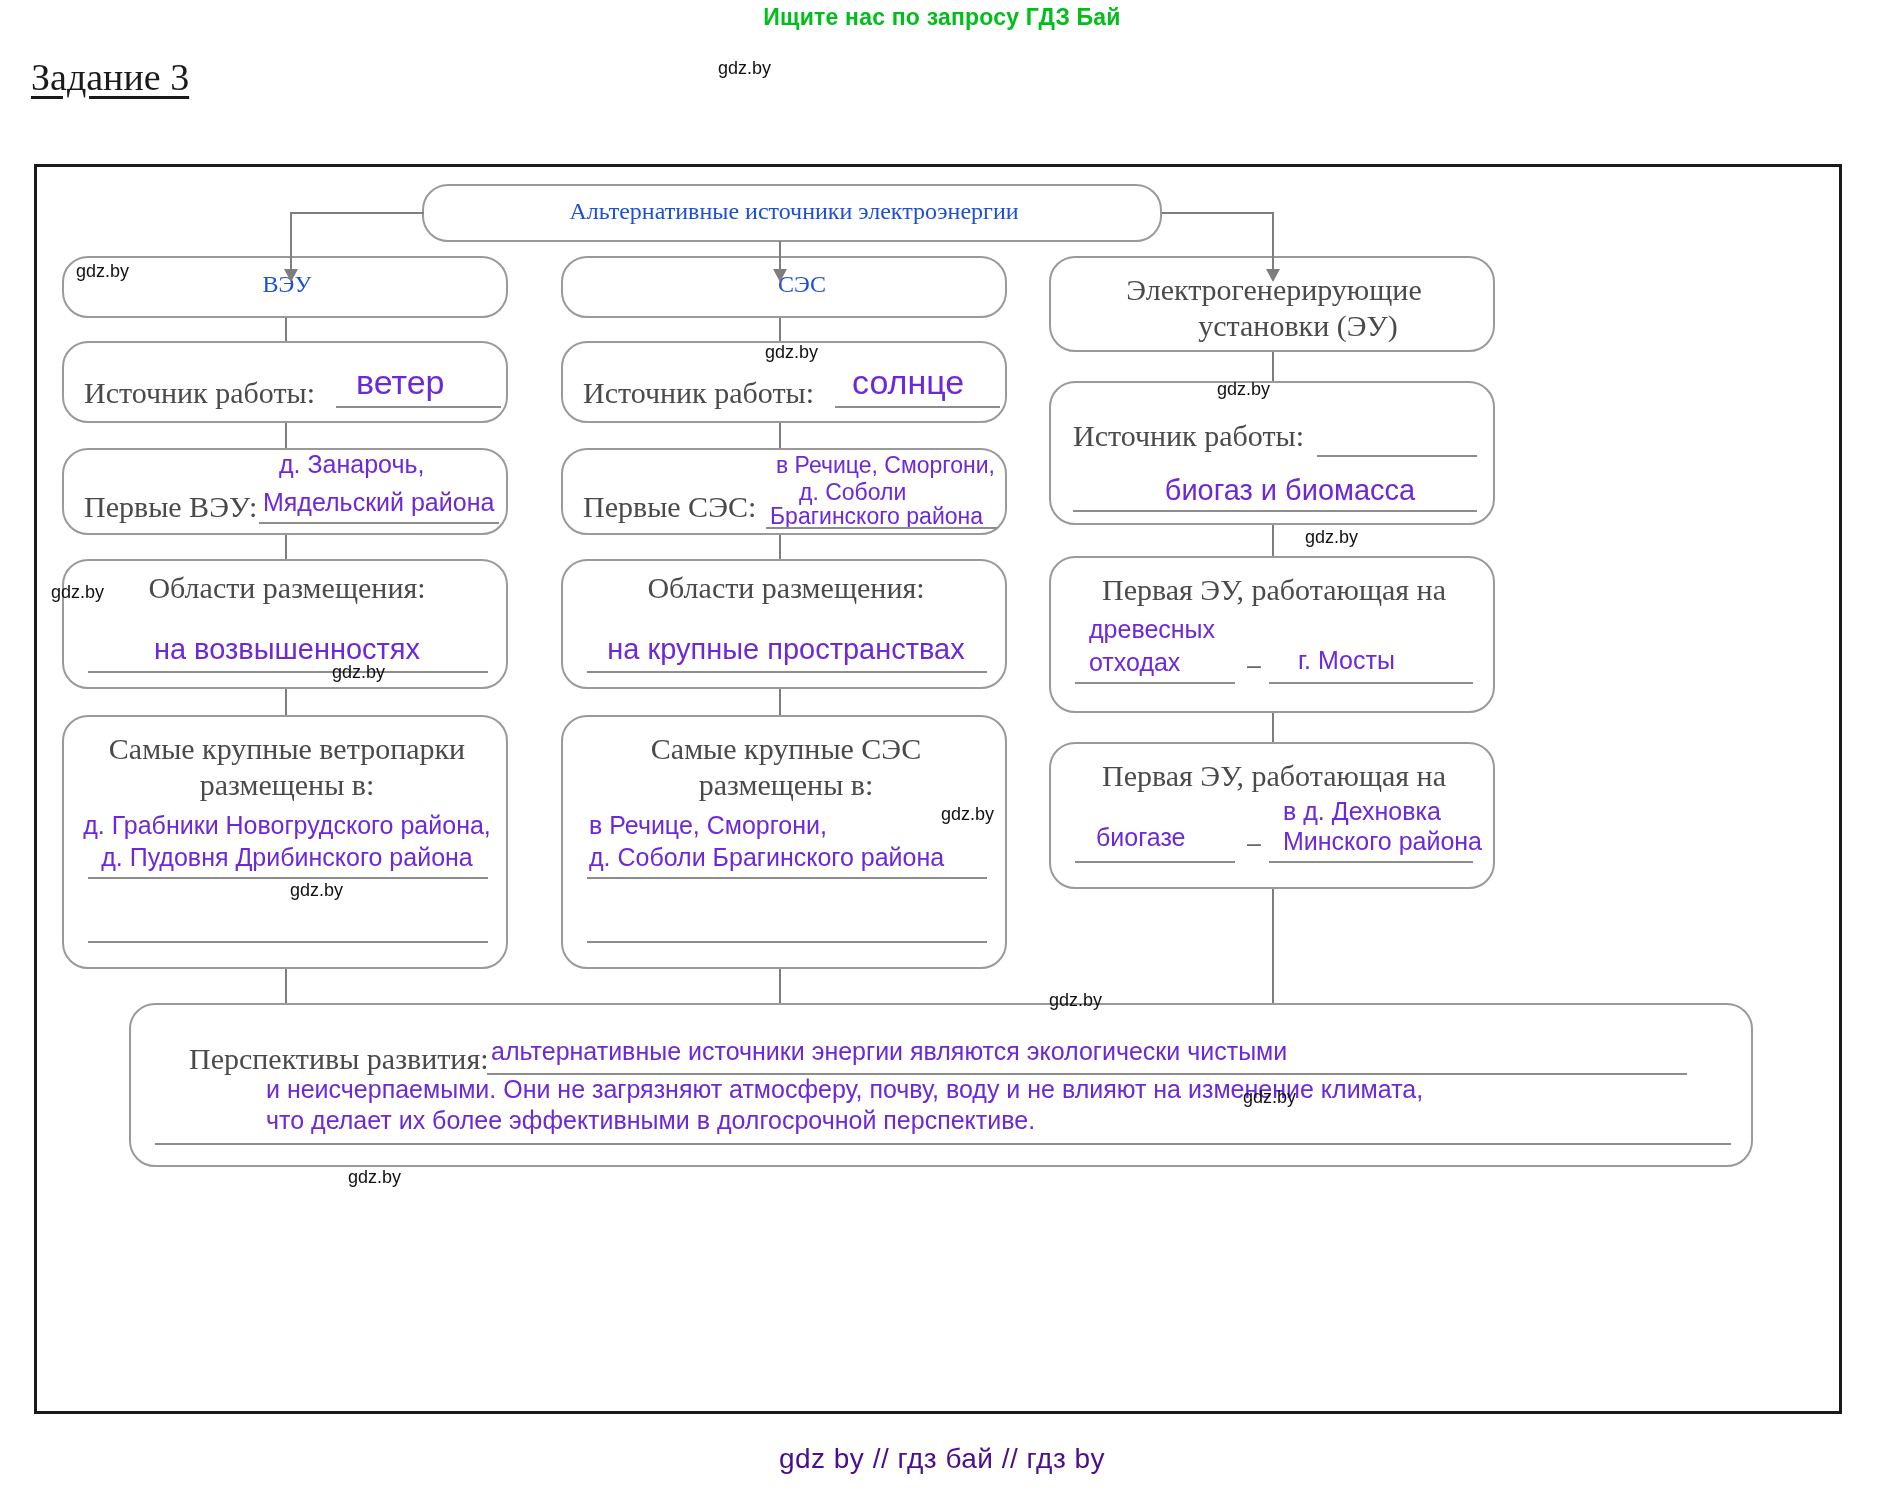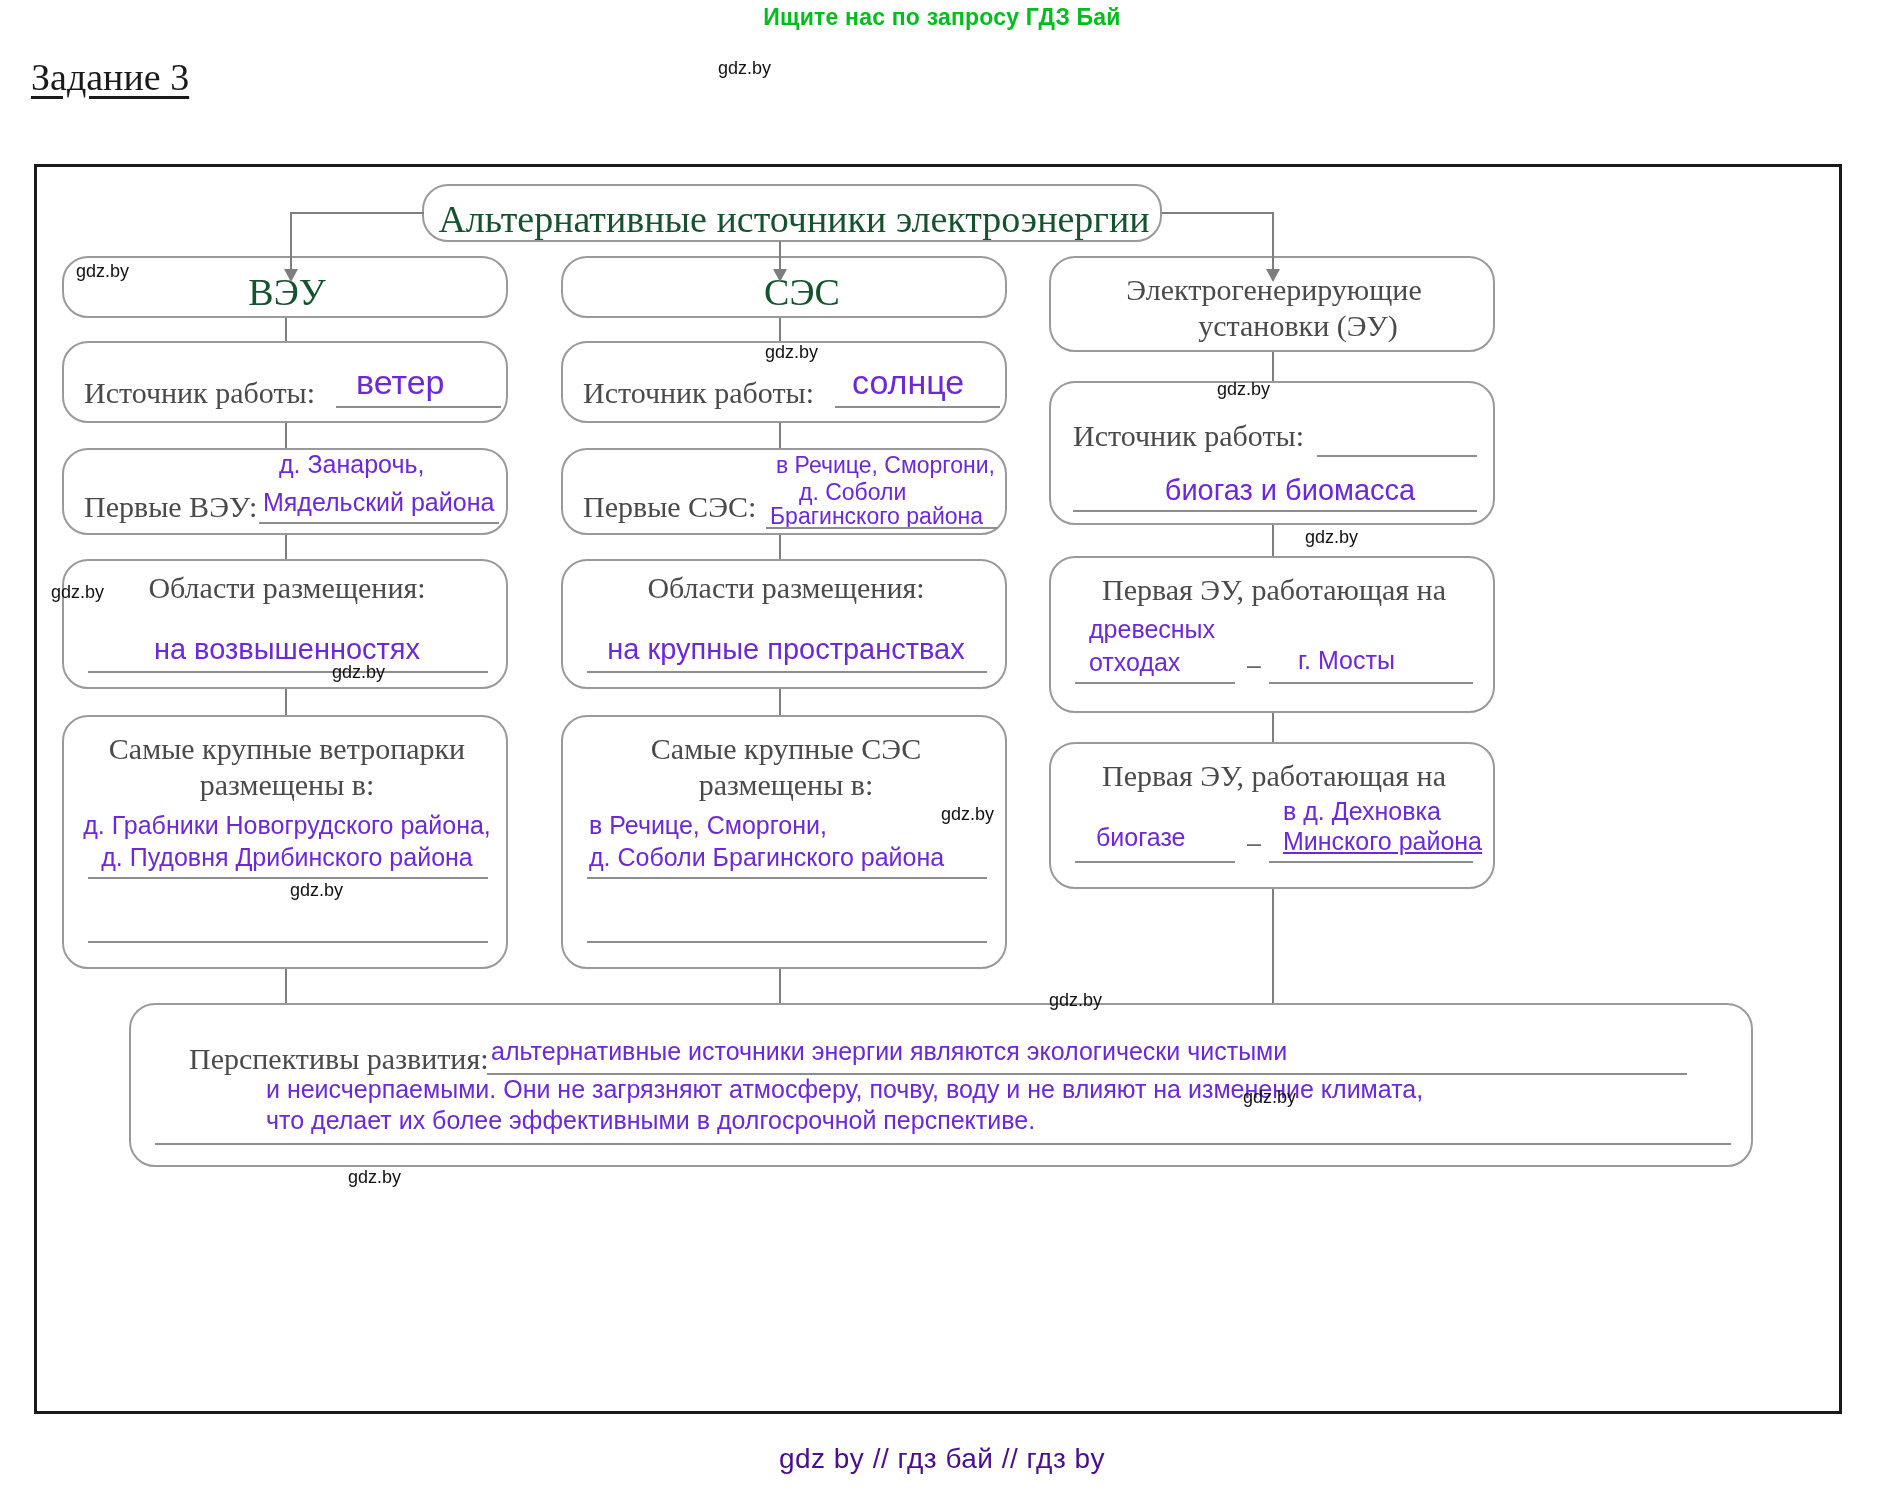--- a/index.html
+++ b/index.html
@@ -68,22 +68,22 @@
   .node {
     position: absolute;
     box-sizing: border-box;
     border: 2px solid #9a9a9a;
     border-radius: 26px;
     background: #ffffff;
     color: #3a3a3a;
   }
   .node .hdr {
     font-family: "Liberation Serif", serif;
-    font-size: 38px;
-    color: #14532d;
+    font-size: 24px;
+    color: #1d4ed8;
     line-height: 1.18;
   }
   .node.center .hdr { text-align: center; }
 
   
   .conn {
     position: absolute;
     background: #7e7e7e;
     z-index: 1;
   }
@@ -269,21 +269,21 @@
     <div class="rule" style="left:24px; top:124px; width:160px;"></div>
     <div class="rule" style="left:218px; top:124px; width:204px;"></div>
   </div>
   <div class="conn v" style="left:1235px; top:546px; height:29px;"></div>
 
   <div class="node" style="left:1012px; top:575px; width:446px; height:147px;">
     <div class="lbl-c" style="left:0; top:14px; width:446px;">Первая ЭУ, работающая на</div>
     <span class="ans ans-sm" style="position:absolute; left:45px; top:79px;">биогазе</span>
     <span class="ans ans-sm" style="position:absolute; left:196px; top:85px; color:#666666;">–</span>
     <span class="ans ans-sm" style="position:absolute; left:232px; top:53px;">в д. Дехновка</span>
-    <span class="ans ans-sm" style="position:absolute; left:232px; top:83px;text-decoration:underline;">Минского района</span>
+    <span class="ans ans-sm" style="position:absolute; left:232px; top:83px;">Минского района</span>
     <div class="rule" style="left:24px; top:117px; width:160px;"></div>
     <div class="rule" style="left:218px; top:117px; width:204px;"></div>
   </div>
   <div class="conn v" style="left:1235px; top:722px; height:114px;"></div>
 
   <div class="node" style="left:92px; top:836px; width:1624px; height:164px;">
     <span class="lbl" style="left:58px; top:37px;">Перспективы развития:</span>
     <span class="ans ans-sm" style="position:absolute; left:360px; top:32px;">альтернативные источники энергии являются экологически чистыми</span>
     <div class="rule" style="left:356px; top:68px; width:1200px;"></div>
     <span class="ans ans-sm" style="position:absolute; left:135px; top:70px;">и неисчерпаемыми. Они не загрязняют  атмосферу, почву, воду и не влияют на изменение климата,</span>

